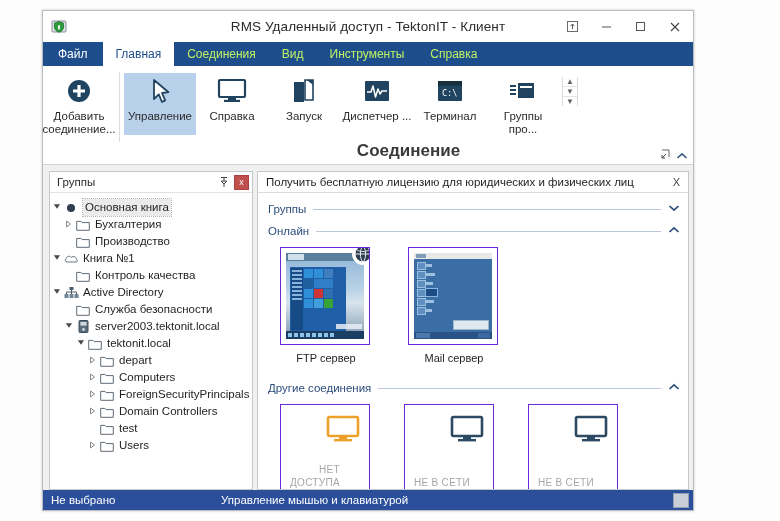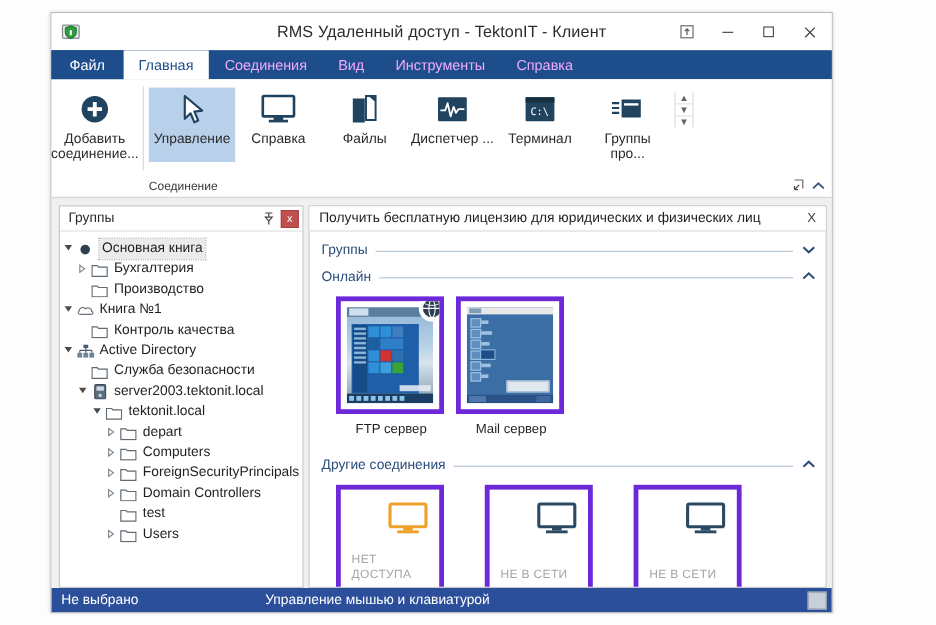--- a/index.html
+++ b/index.html
@@ -45,21 +45,21 @@
   .win-btn.close { width:36px; }
   .win-btn svg { display:block; }
 
   
   .tabstrip {
     height: 24px; flex: 0 0 24px; background: #1e4d8c;
     display:flex; align-items:stretch; position:relative;
   }
   .tab {
     padding: 0 13px; display:flex; align-items:center;
-    font-size: 12px; color:#f0abfc; white-space:nowrap;
+    font-size: 12px; color:#bef264; white-space:nowrap;
   }
   .tab.file { background:#1e4d8c; color:#fff; font-weight:400; padding:0 15px;}
   .tab.active { background:#ffffff; color:#1e4d8c; }
   .tabstrip-bg { position:absolute; left:0; right:0; top:0; bottom:0; background:#1e4d8c; z-index:0;}
   .tab { position:relative; z-index:1; }
 
   
   .ribbon {
     flex: 0 0 98px; height: 98px; background:#ffffff;
     border-bottom: 1px solid #d4d4d4;
@@ -74,22 +74,22 @@
     align-items:center; justify-content:flex-start; gap:5px;
     font-size: 11.5px; color:#2b2b2b; text-align:center; padding:4px 2px 2px;
     box-sizing:border-box;
   }
   .rb-btn.wide { width: 74px; }
   .rb-btn.selected { background:#b8d0ea; }
   .rb-icon { height: 28px; display:flex; align-items:center; justify-content:center; }
   .rb-label { line-height: 1.15; white-space:pre-line; }
   .group-divider { width:1px; background:#dcdcdc; margin: 6px 4px 22px 4px; }
   .group-caption {
-    position:absolute; bottom:3px; left:0; right:0; 
-    font-size:10px; color:#3a3a3a;
+    position:absolute; bottom:3px; left:0; right:0; text-align:center;
+    font-size:17px; color:#3a3a3a;font-weight:bold;
   }
   .ribbon-scroll {
     width: 14px; border-left:1px solid #dcdcdc; border-right:1px solid #dcdcdc;
     display:flex; flex-direction:column; margin: 4px 0 22px 2px;
   }
   .ribbon-scroll div {
     flex:1; display:flex; align-items:center; justify-content:center;
     font-size:8px; color:#666; border-bottom:1px solid #e4e4e4;
   }
   .ribbon-scroll div:last-child { border-bottom:none; }
@@ -145,26 +145,26 @@
   .panel-scroll { flex:1 1 auto; overflow:hidden; padding: 6px 0 0 0; }
 
   .sect-head {
     display:flex; align-items:center; gap:7px; padding: 0 8px 0 10px;
     height: 20px; margin-bottom: 2px;
   }
   .sect-title { font-size:11.5px; color:#2a4d7a; white-space:nowrap; }
   .sect-rule { flex:1; height:1px; background:#b9c7d8; }
   .sect-chev { font-size:10px; color:#2a4d7a; line-height:1; }
 
-  .tiles { display:flex; gap:8px; padding: 4px 0 10px 22px; }
+  .tiles { display:flex; gap:36px; padding: 4px 0 10px 22px; }
   .tile { width: 92px; }
   .tile-box {
-    width: 90px; height: 98px; border:4px solid #6d28d9; background:#fff;
+    width: 90px; height: 98px; border:1px solid #6d28d9; background:#fff;
     position:relative; box-sizing:border-box; display:flex;
-    align-items:center; justify-content:center; overflow:hidden;
+    align-items:center; justify-content:center; overflow:hidden;text-align:right;
   }
   .tile-cap { text-align:center; font-size:11px; color:#1f1f1f; margin-top:7px; }
   .badge-globe {
     position:absolute; top:-5px; right:-5px; width:22px; height:22px;
     border-radius:50%; background:#fff; display:flex; align-items:center; justify-content:center;
   }
 
   
   .thumb { position:absolute; inset:5px; overflow:hidden; }
   .w10 { position:absolute; inset:0;
@@ -301,21 +301,21 @@
           </div>
 
           <div class="rb-btn">
             <span class="rb-icon">
               <svg width="26" height="26" viewBox="0 0 26 26">
                 <path d="M14 2 H22 L22 22 H14 Z" fill="#ffffff" stroke="#20445f" stroke-width="1.6"></path>
                 <path d="M16 2 L22 2 L22 7 Z" fill="#20445f"></path>
                 <path d="M3 4 H13 L13 24 H3 Z" fill="#20445f"></path>
               </svg>
             </span>
-            <span class="rb-label">Файлы</span>
+            <span class="rb-label">Запуск</span>
           </div>
 
 
           <div class="rb-btn wide">
             <span class="rb-icon">
               <svg width="26" height="22" viewBox="0 0 26 22">
                 <rect x="1" y="1" width="24" height="20" rx="1" fill="#20445f"></rect>
                 <path d="M3 12 H7 L9 6 L11.5 17 L14 9 L16 14 L18 11 H23" fill="none" stroke="#ffffff" stroke-width="1.5" stroke-linejoin="round"></path>
               </svg>
             </span>

